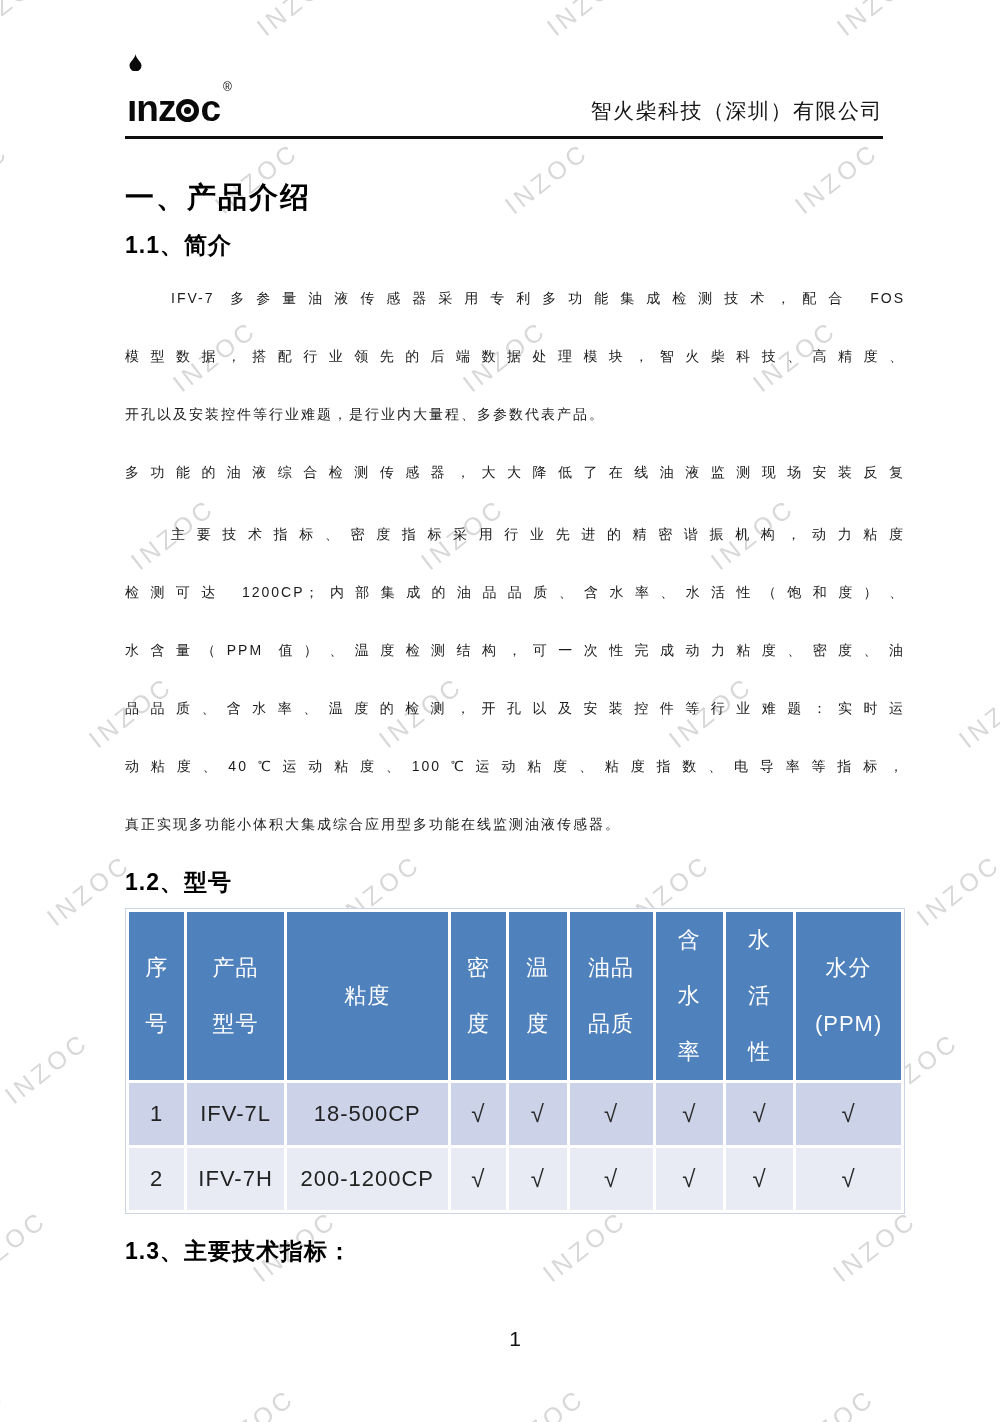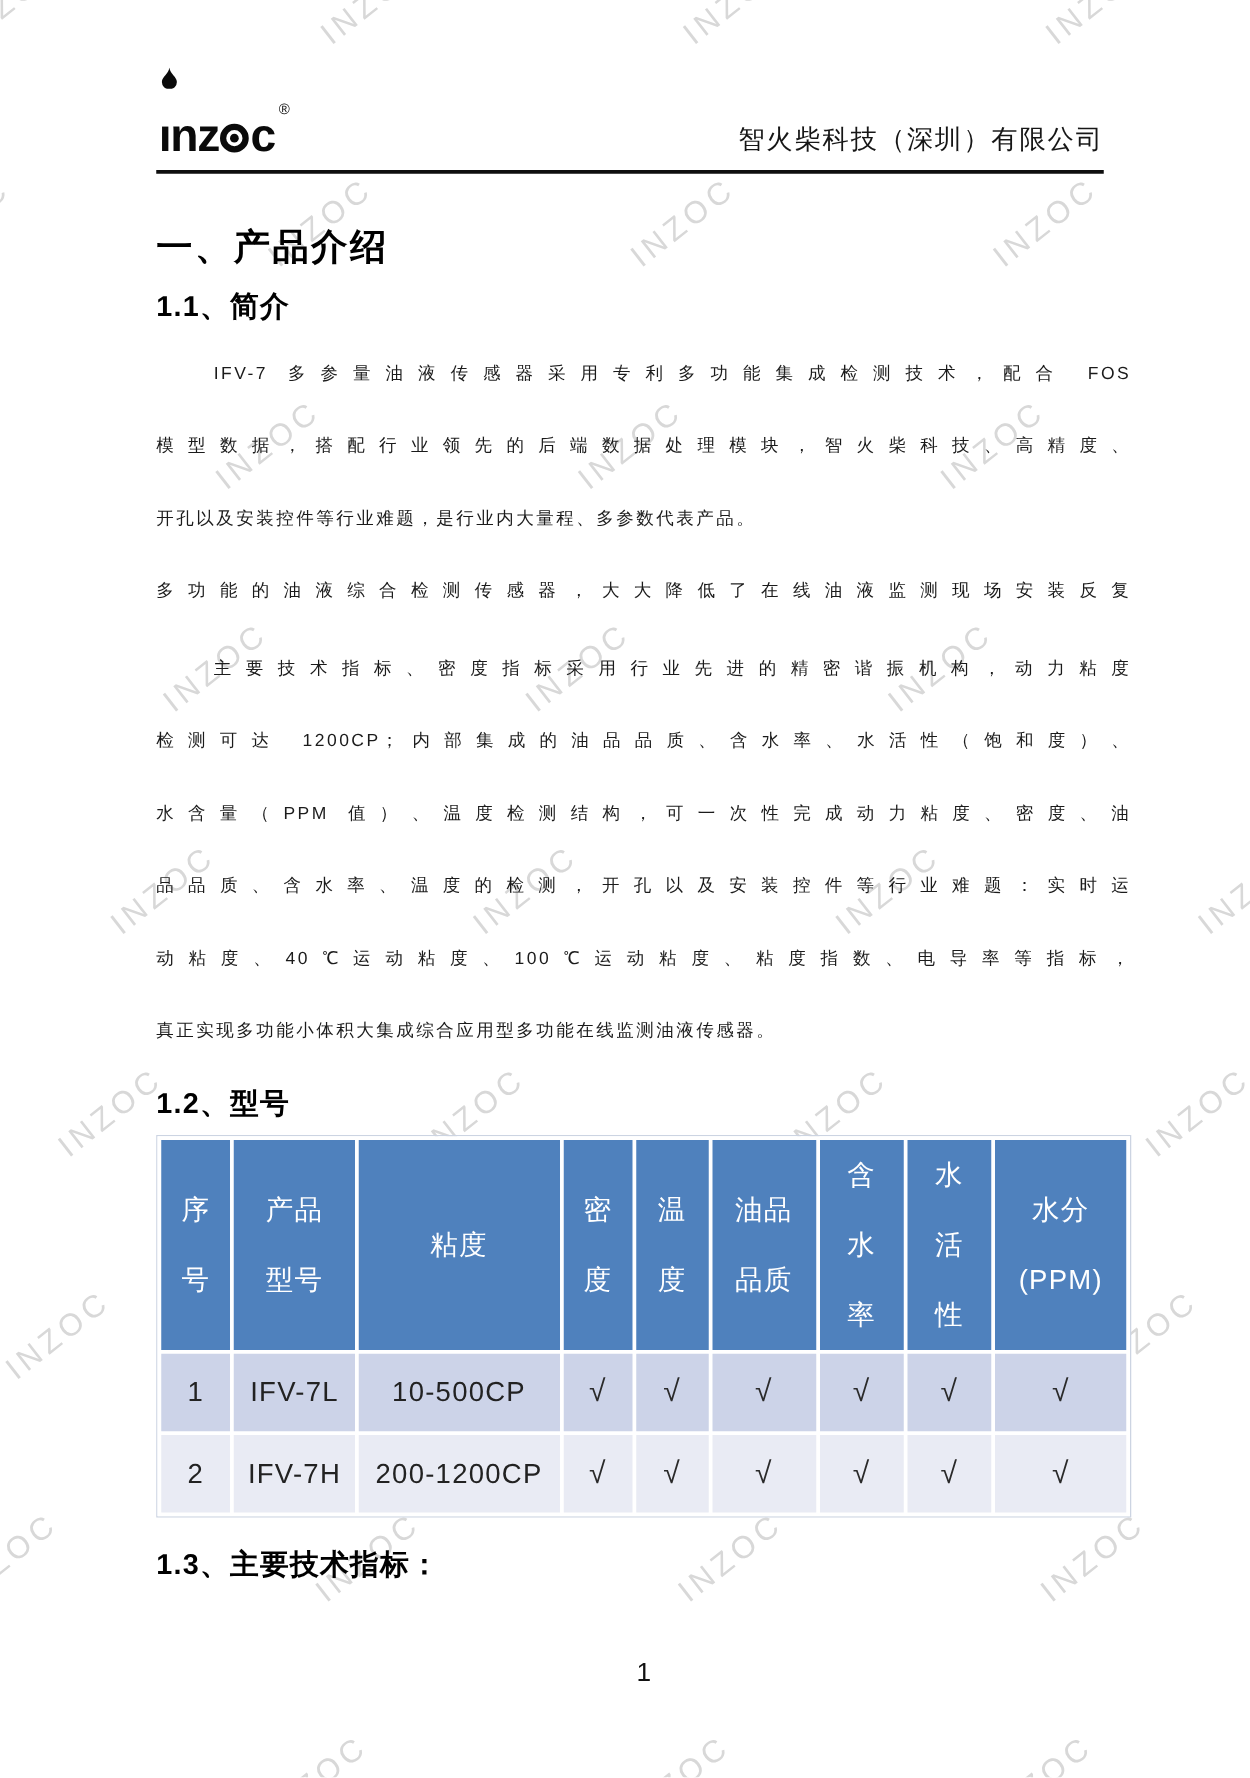--- a/index.html
+++ b/index.html
@@ -241,21 +241,21 @@
 活
 性</th>
               <th>水分
 (PPM)</th>
             </tr>
         </thead>
         <tbody id="tbody-rows">
             <tr class="odd">
               <td>1</td>
               <td>IFV-7L</td>
-              <td>10-500CP</td>
+              <td>18-500CP</td>
               <td class="chk">√</td>
               <td class="chk">√</td>
               <td class="chk">√</td>
               <td class="chk">√</td>
               <td class="chk">√</td>
               <td class="chk">√</td>
             </tr>
             <tr class="even">
               <td>2</td>
               <td>IFV-7H</td>

